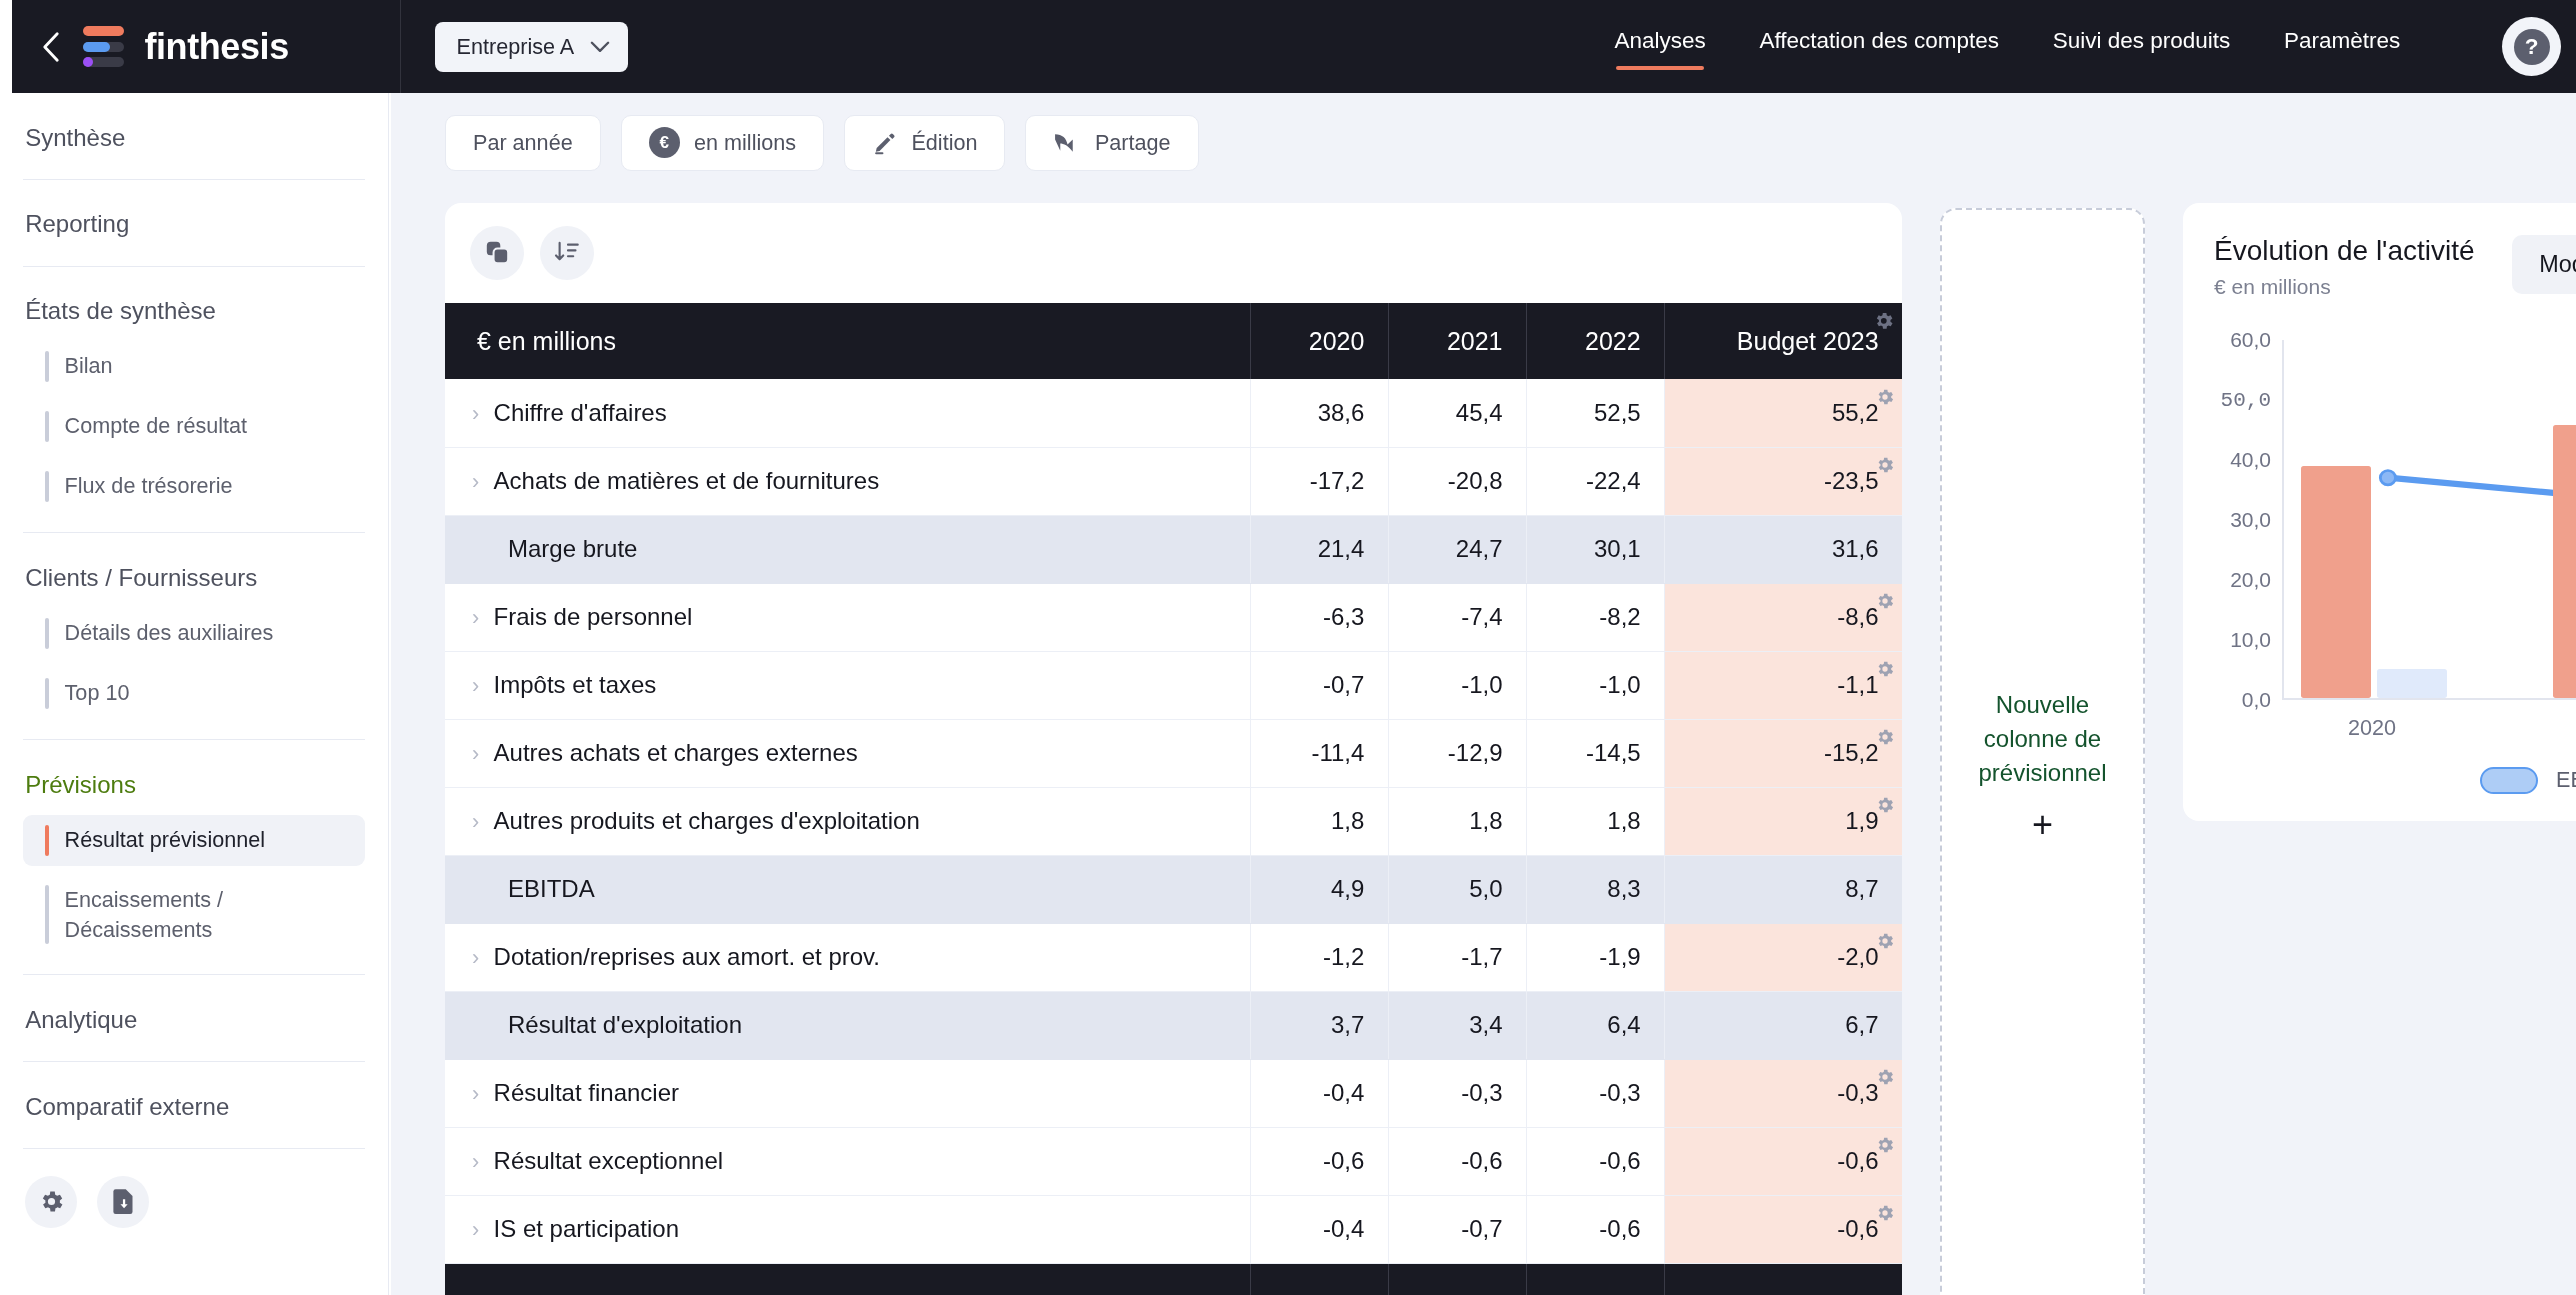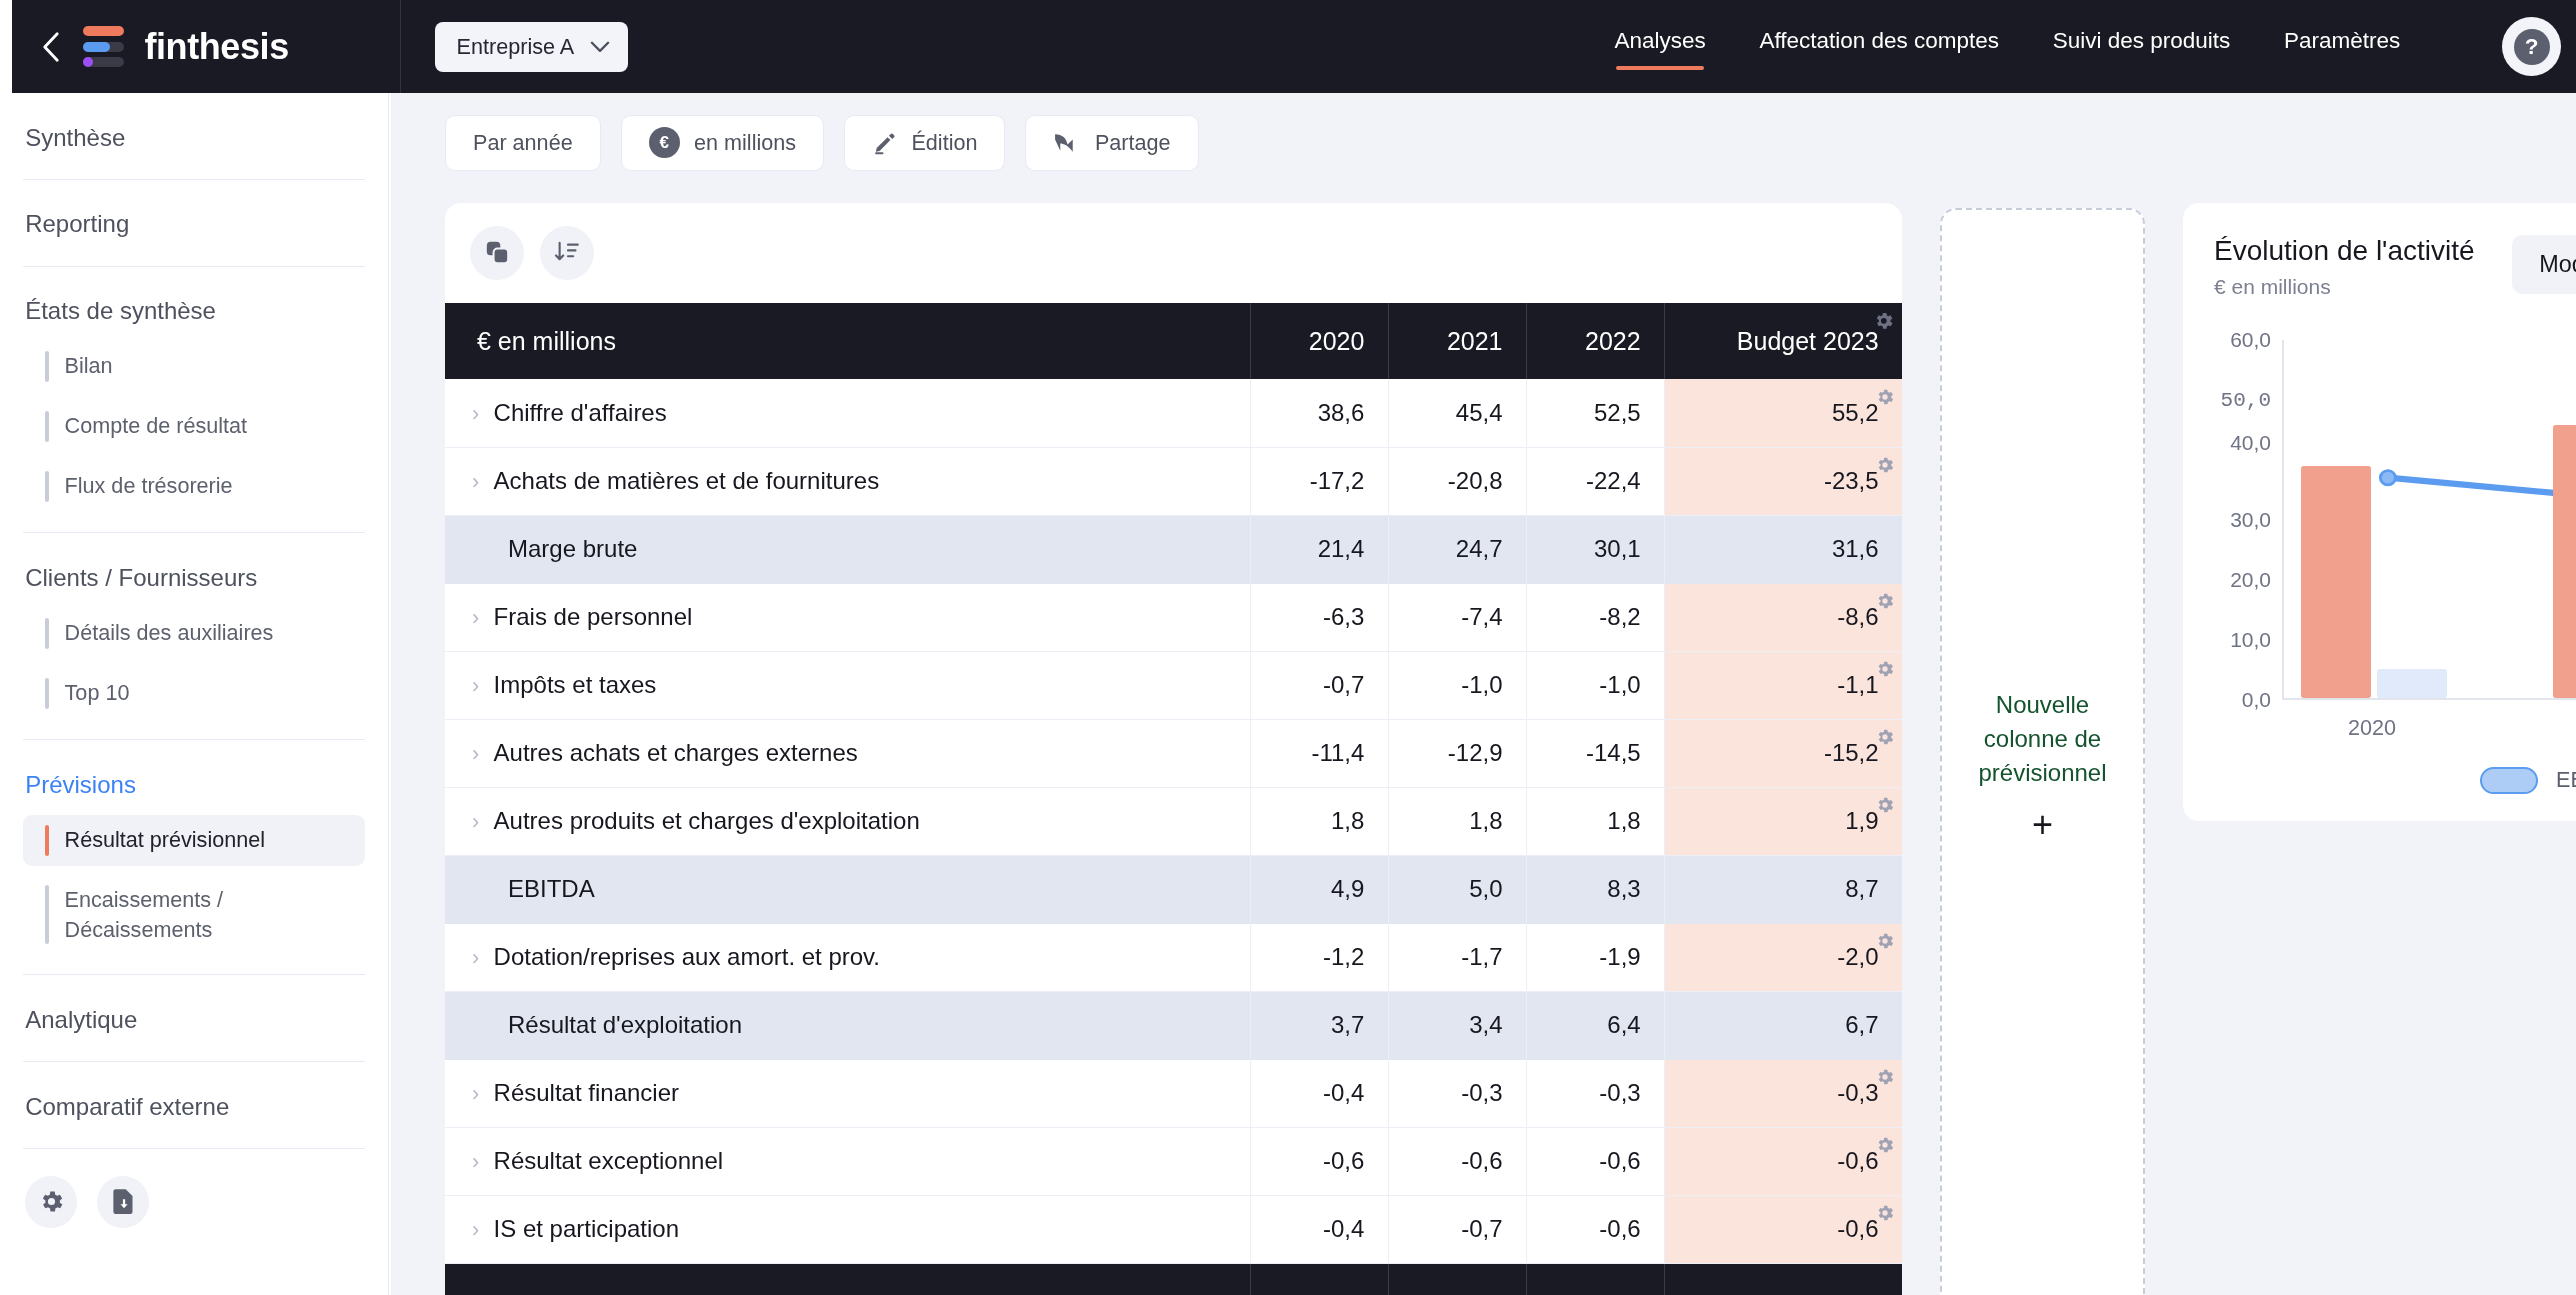--- a/index.html
+++ b/index.html
@@ -77,21 +77,21 @@
     width: 389px; height: 1202px; background: #ffffff;
     border-right: 1.8px solid #e7eaf2;
     padding: 0 23.4px;
   }
   .side-group { border-bottom: 1.8px solid #e7eaf2; padding: 23.4px 0 20px 0; }
   .side-group.last { border-bottom: 1.8px solid #e7eaf2; }
   .side-top {
     font-size: 24px; color: #4e515e; padding: 7.2px 0 7.2px 1.8px;
     cursor: pointer; white-space: nowrap;
   }
-  .side-top.dark { color: #3b82f6; }
+  .side-top.dark { color: #4d7c0f; }
   .side-sub {
     display: flex; align-items: flex-start; gap: 16px;
     padding: 10px 12.6px 10px 21.6px; margin-top: 9px;
     border-radius: 9px; cursor: pointer;
   }
   .side-sub .tick {
     width: 3.6px; border-radius: 2.7px; background: #c9cdd9;
     align-self: stretch; min-height: 31px; flex-shrink: 0;
   }
   .side-sub-label { font-size: 21.6px; color: #5d606d; line-height: 1.38; }
@@ -556,21 +556,21 @@
         </div>
         <button class="chart-edit-btn">Modifier les données</button>
       </div>
 
       <div class="plot-wrap">
         <div class="y-labels">
             <div class="y-lab" style="top: 360px;">0,0</div>
             <div class="y-lab" style="top: 300px;">10,0</div>
             <div class="y-lab" style="top: 240px;">20,0</div>
             <div class="y-lab" style="top: 180px;">30,0</div>
-            <div class="y-lab" style="top: 103px;">40,0</div>
+            <div class="y-lab" style="top: 120px;">40,0</div>
             <div class="y-lab" style="top: 60px; font-family: Liberation Mono, monospace;">50,0</div>
             <div class="y-lab" style="top: 0px;">60,0</div>
           </div>
         <div class="plot">
           <svg width="100%" height="360" viewBox="0 0 560 400" preserveAspectRatio="none" style="position:absolute;left:0;top:0;pointer-events:none;">
             <polyline points="110,153 390,180 560,160" fill="none" stroke="#5b9bf0" stroke-width="7" stroke-linecap="round" stroke-linejoin="round"></polyline>
             <circle cx="110" cy="153" r="8" fill="#8cb8f5" stroke="#5b9bf0" stroke-width="3"></circle>
             <circle cx="390" cy="180" r="8" fill="#8cb8f5" stroke="#5b9bf0" stroke-width="3"></circle>
           </svg>
         <div class="bar" style="width: 70px; height: 232px; left: 17px; background: rgb(240, 160, 140);"></div>

